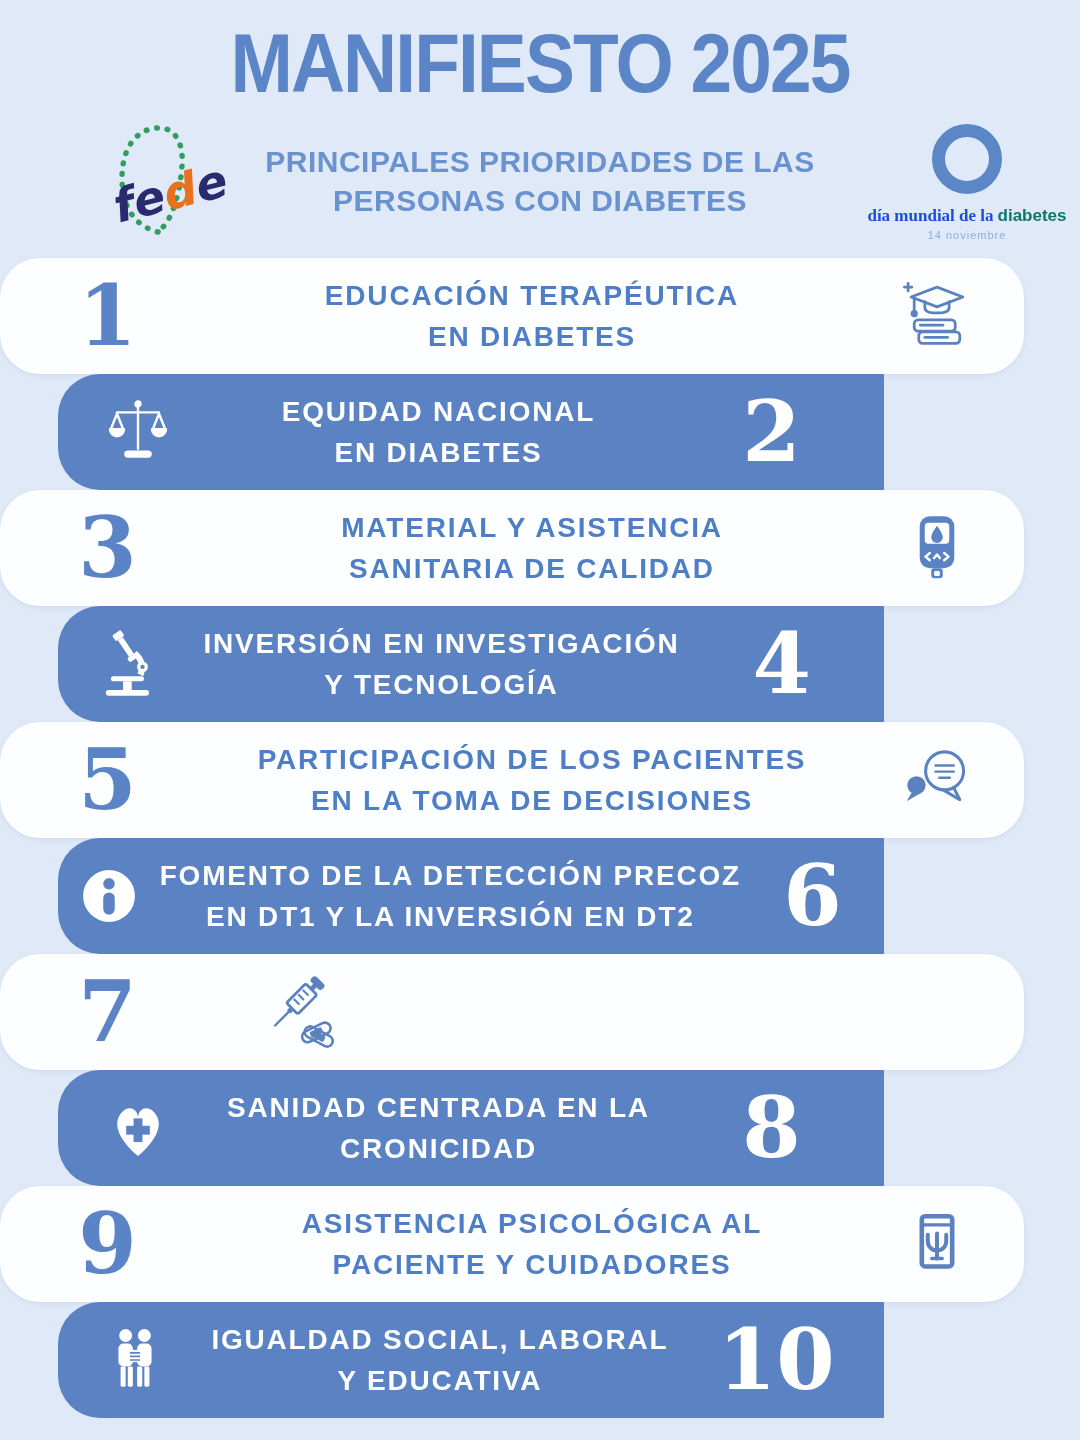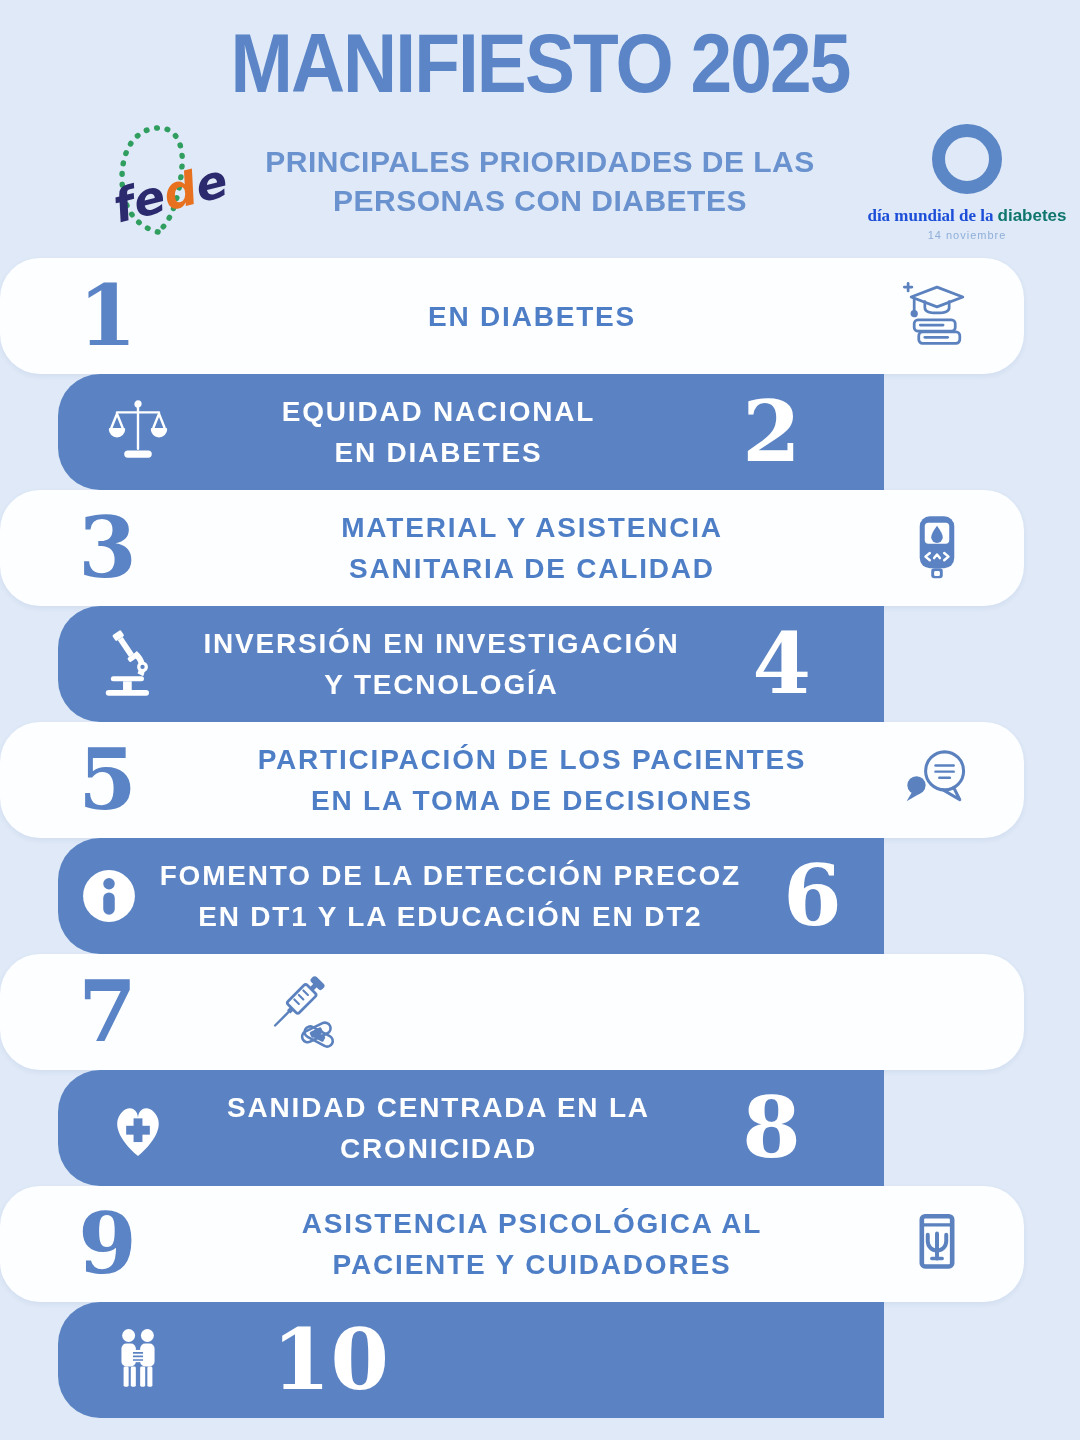--- a/index.html
+++ b/index.html
@@ -101,20 +101,21 @@
     <div class="wdd-line2">14 noviembre</div>
   </div>
 
   <div class="rows">
 
     <div class="row row-light">
       <div class="num-cell">
           <div class="big-num">1</div>
         </div>
       <div class="text-cell">
+        <div class="p-line">EDUCACIÓN TERAPÉUTICA</div>
         <div class="p-line">EN DIABETES</div>
       </div>
       <div class="icon-cell">
         <svg width="76" height="76" viewBox="0 0 100 100" fill="none" stroke="#5b82be" stroke-width="3.6" stroke-linecap="round" stroke-linejoin="round">
           <path d="M12 7 v10 M7 12 h10"></path>
           <path d="M50 12 L84 25 L50 38 L16 25 Z"></path>
           <path d="M34 31 v8 q0 7 16 7 q16 0 16 -7 v-8"></path>
           <path d="M20 27 V43"></path>
             <circle cx="20" cy="47" r="3" fill="#5b82be"></circle>
           <rect x="20" y="55" width="54" height="15" rx="5"></rect>
@@ -218,21 +219,21 @@
     <div class="row row-dark">
       <div class="icon-cell">
         <svg width="72" height="72" viewBox="0 0 100 100">
           <circle cx="50" cy="50" r="36" fill="#ffffff"></circle>
           <circle cx="50" cy="33" r="8" fill="#5b83c3"></circle>
           <rect x="42" y="45" width="16" height="31" rx="8" fill="#5b83c3"></rect>
         </svg>
       </div>
       <div class="text-cell">
         <div class="p-line">FOMENTO DE LA DETECCIÓN PRECOZ</div>
-        <div class="p-line">EN DT1 Y LA EDUCACIÓN  EN DT2</div>
+        <div class="p-line">EN DT1 Y LA INVERSIÓN  EN DT2</div>
       </div>
       <div class="num-cell">
           <div class="big-num">6</div>
         </div>
     </div>
 
     <div class="row row-light">
       <div class="num-cell">
           <div class="big-num">7</div>
         </div>
@@ -304,19 +305,23 @@
           <rect x="30" y="59" width="7" height="28" rx="2"></rect>
           <rect x="40" y="59" width="7" height="28" rx="2"></rect>
           <rect x="53" y="59" width="7" height="28" rx="2"></rect>
           <rect x="63" y="59" width="7" height="28" rx="2"></rect>
           <g>
             <rect x="43" y="36" width="14" height="17" fill="#ffffff"></rect>
             <path d="M43 40 H57 M43 45 H57 M43 50 H57" stroke="#5b83c3" stroke-width="2.4"></path>
           </g>
         </svg>
       </div>
+      <div class="text-cell">
+        <div class="p-line">IGUALDAD SOCIAL, LABORAL</div>
+        <div class="p-line">Y EDUCATIVA</div>
+      </div>
       <div class="num-cell">
           <div class="big-num">10</div>
         </div>
     </div>
 
   </div>
 </div>
 
 </body></html>

